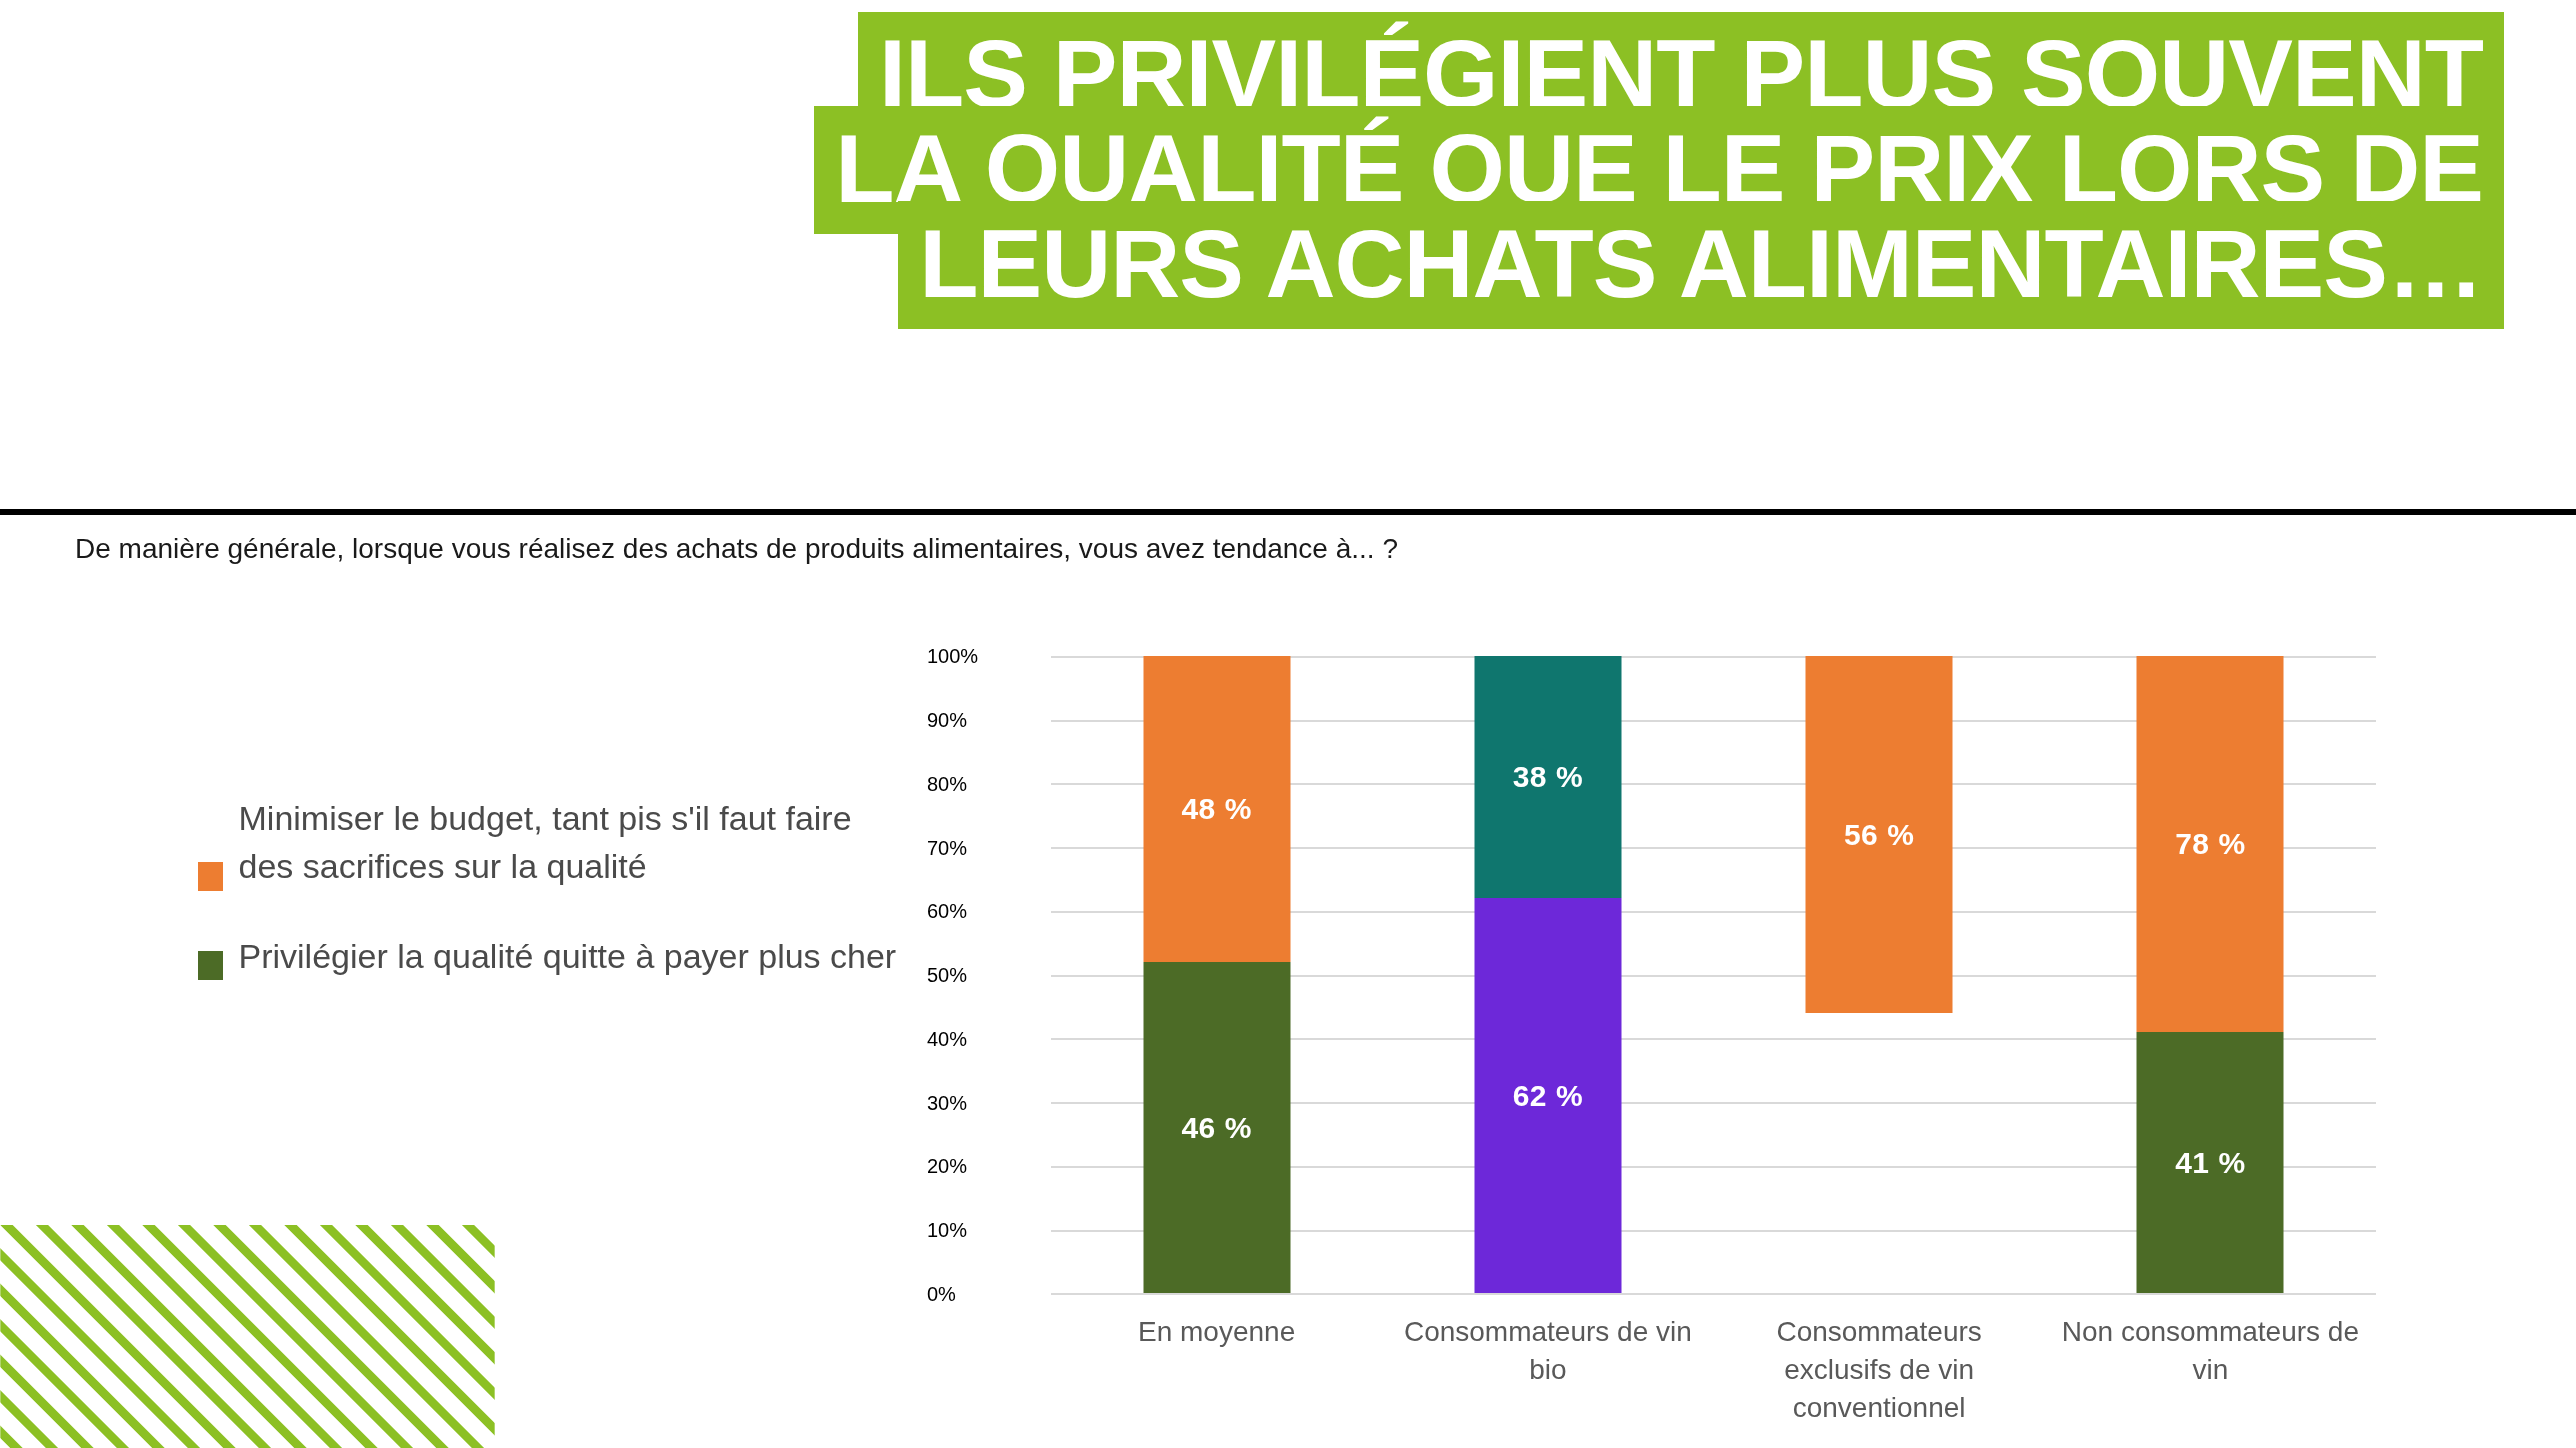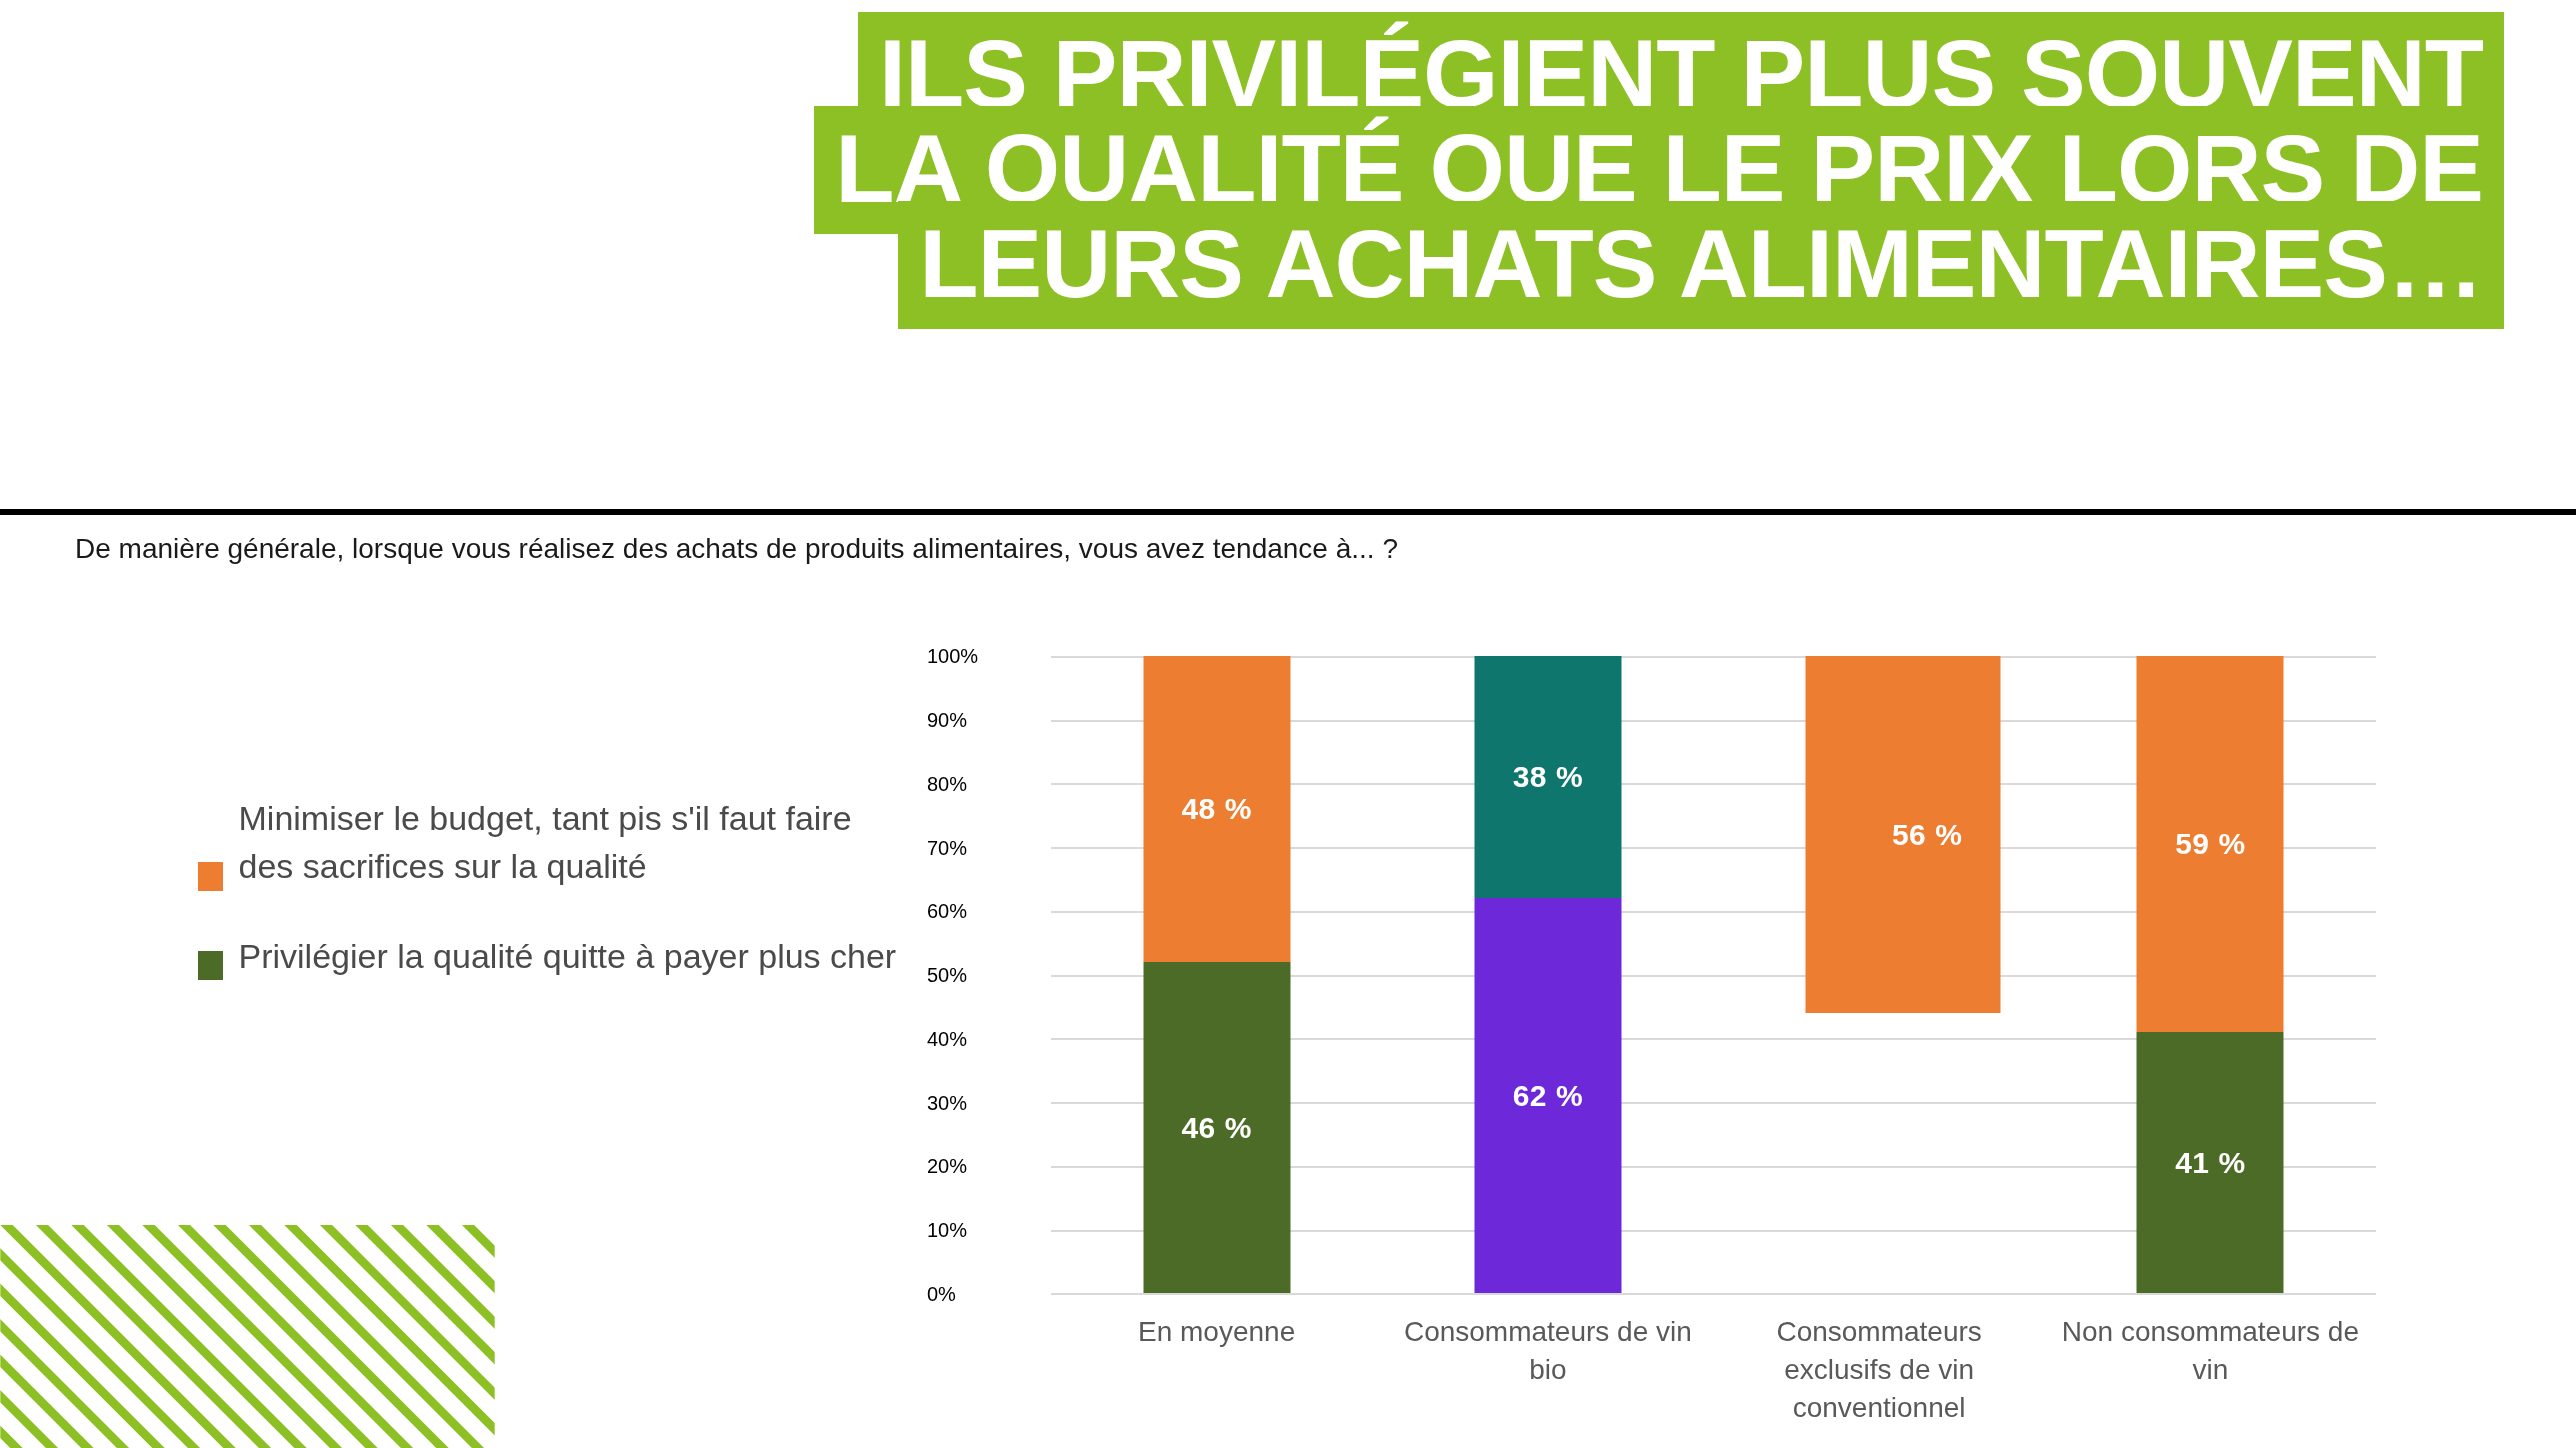--- a/index.html
+++ b/index.html
@@ -270,29 +270,29 @@
             <div class="seg" style="background: #0f766e; height: 38%;">
               <span class="seg-label">38 %</span>
             </div>
             <div class="seg" style="background: #6d28d9; height: 62%;">
               <span class="seg-label">62 %</span>
             </div>
           </div>
         </div>
         <div class="bar-col">
           <div class="bar-stack">
-            <div class="seg" style="background: rgb(237, 125, 49); height: 56%; padding-left: 48px;">
+            <div class="seg" style="background: rgb(237, 125, 49); height: 56%;">
               <span class="seg-label">56 %</span>
             </div>
           </div>
         </div>
         <div class="bar-col">
           <div class="bar-stack">
             <div class="seg" style="background: rgb(237, 125, 49); height: 59%;">
-              <span class="seg-label">59 %</span>
+              <span class="seg-label">78 %</span>
             </div>
             <div class="seg" style="background: rgb(76, 107, 38); height: 41%;">
               <span class="seg-label">41 %</span>
             </div>
           </div>
         </div>
       </div>
   </div>
   <div id="x-axis-labels">
       <div class="x-label">En moyenne</div>

